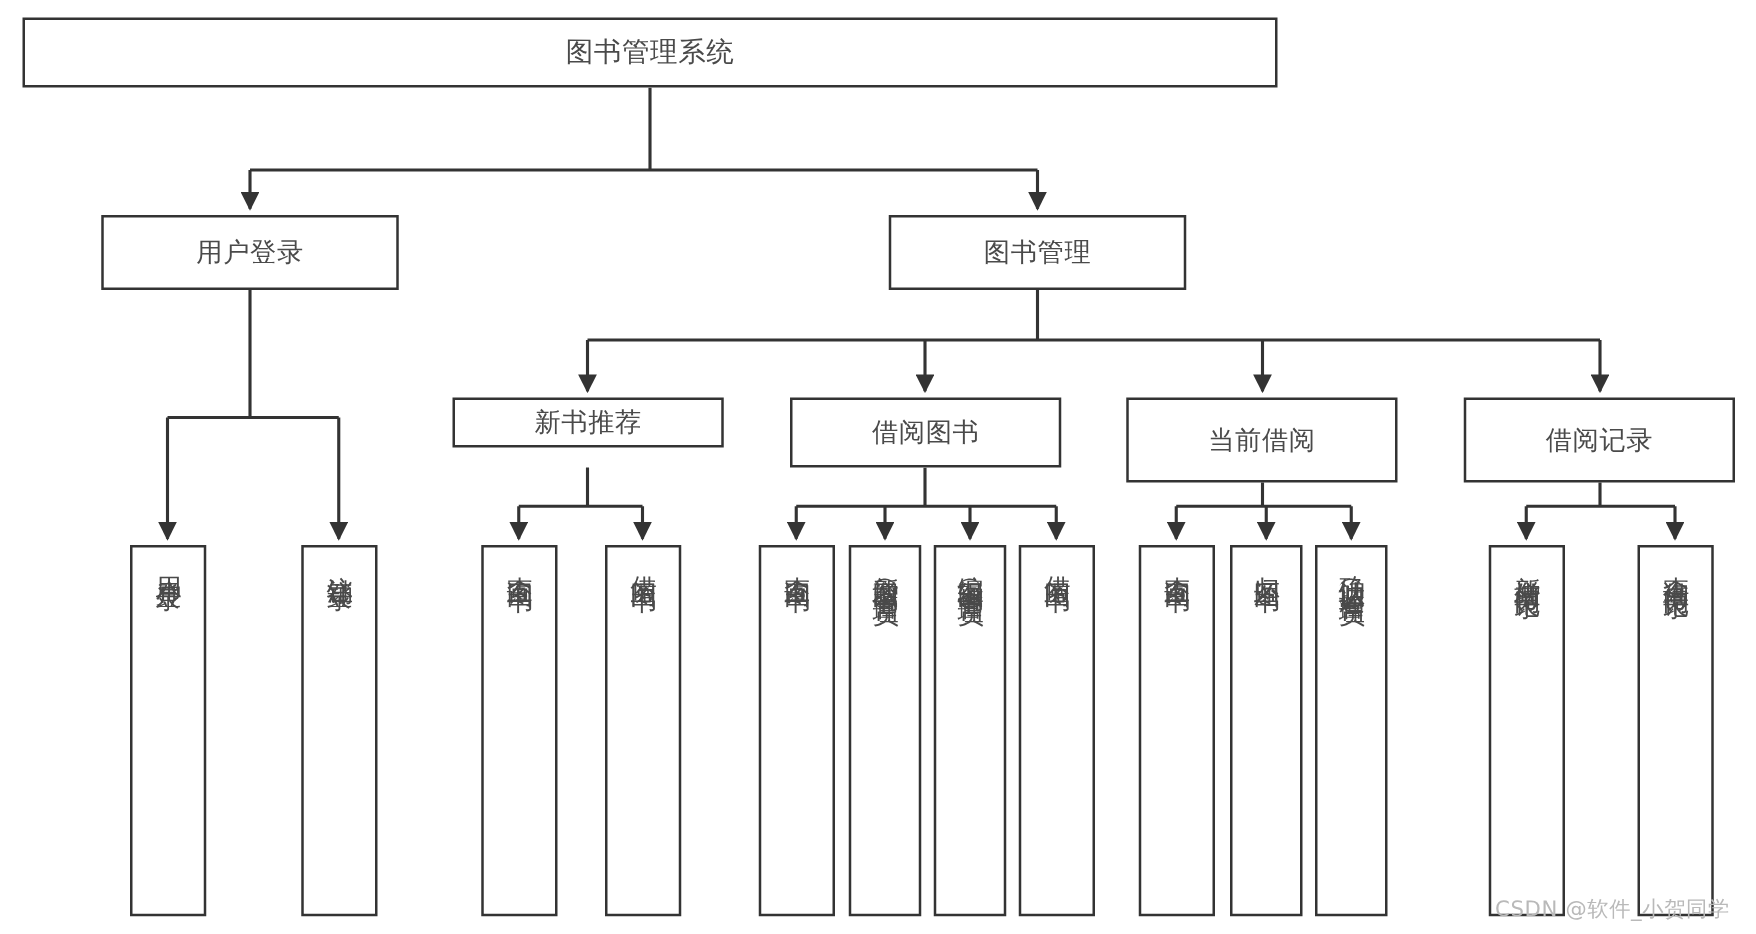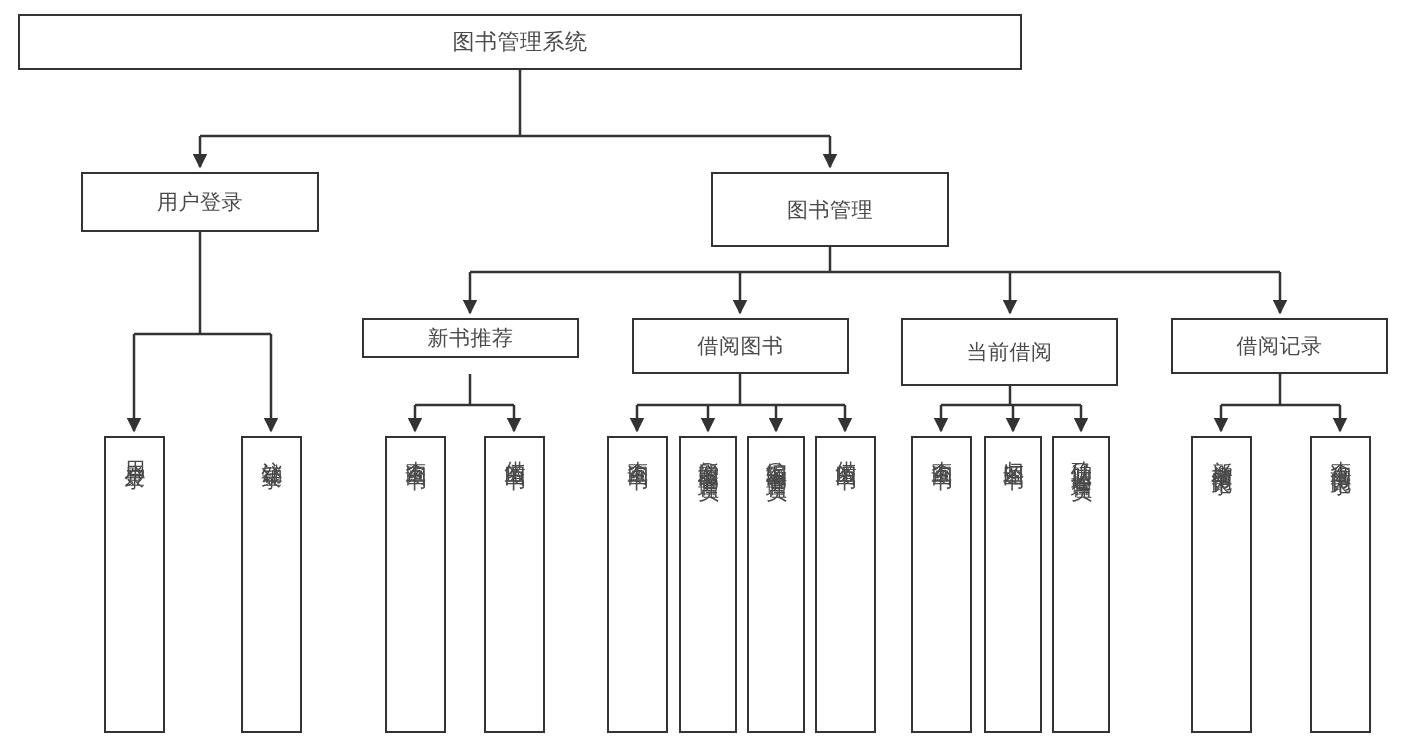--- a/index.html
+++ b/index.html
@@ -125,34 +125,34 @@
     </g>
   </svg>
 
   <div class="node horizontal root" style="left:18px; top:14px; width:1004px; height:56px;">
     <span class="lbl">图书管理系统</span>
   </div>
 
   <div class="node horizontal" style="left:81px; top:172px; width:238px; height:60px;">
     <span class="lbl">用户登录</span>
   </div>
-  <div class="node horizontal" style="left:711px; top:172px; width:238px; height:75px;">
+  <div class="node horizontal" style="left:711px; top:172px; width:238px; height:60px;">
     <span class="lbl">图书管理</span>
   </div>
 
   <div class="node horizontal" style="left:362px; top:318px; width:217px; height:40px;">
     <span class="lbl">新书推荐</span>
   </div>
   <div class="node horizontal" style="left:632px; top:318px; width:217px; height:56px;">
     <span class="lbl">借阅图书</span>
   </div>
   <div class="node horizontal" style="left:901px; top:318px; width:217px; height:68px;">
     <span class="lbl">当前借阅</span>
   </div>
-  <div class="node horizontal" style="left:1171px; top:318px; width:217px; height:56px;">
+  <div class="node horizontal" style="left:1171px; top:318px; width:217px; height:68px;">
     <span class="lbl">借阅记录</span>
   </div>
 
   <div class="node vertical" style="left:104px; top:436px; width:61px; height:297px;">
     <span class="lbl">用户登录</span>
   </div>
   <div class="node vertical" style="left:241px; top:436px; width:61px; height:297px;">
     <span class="lbl">注销登录</span>
   </div>
 
@@ -186,14 +186,15 @@
     <span class="lbl">确认归还（管理员）</span>
   </div>
 
   <div class="node vertical" style="left:1191px; top:436px; width:61px; height:297px;">
     <span class="lbl">新增借阅记录</span>
   </div>
   <div class="node vertical" style="left:1310px; top:436px; width:61px; height:297px;">
     <span class="lbl">查询借阅记录</span>
   </div>
 
+  <div class="watermark" style="left:1196px; top:716px;">CSDN @软件_小贺同学</div>
 
 </div>
 
 </body></html>

